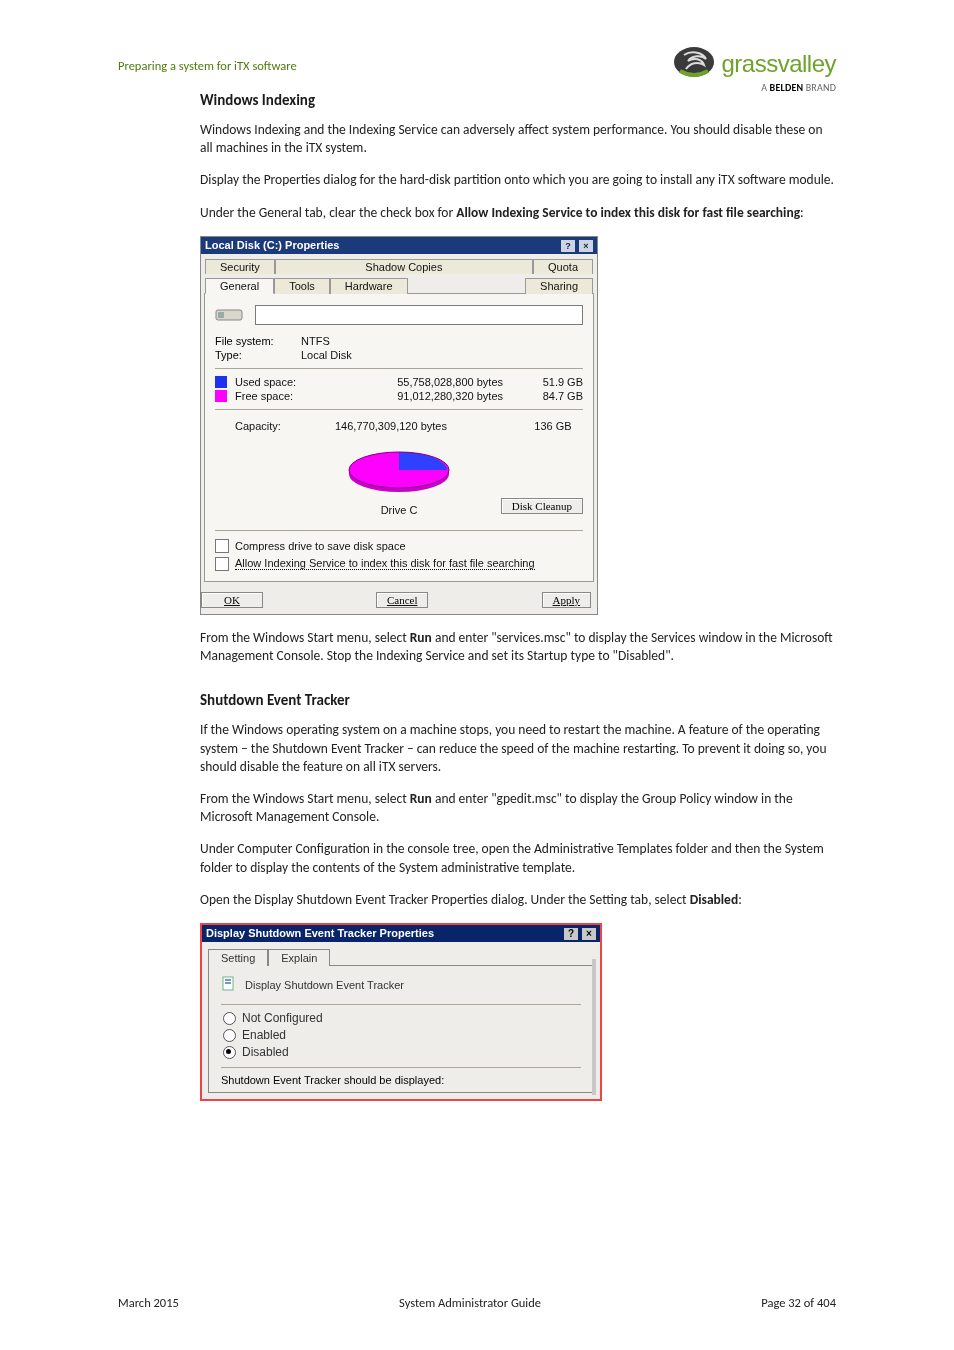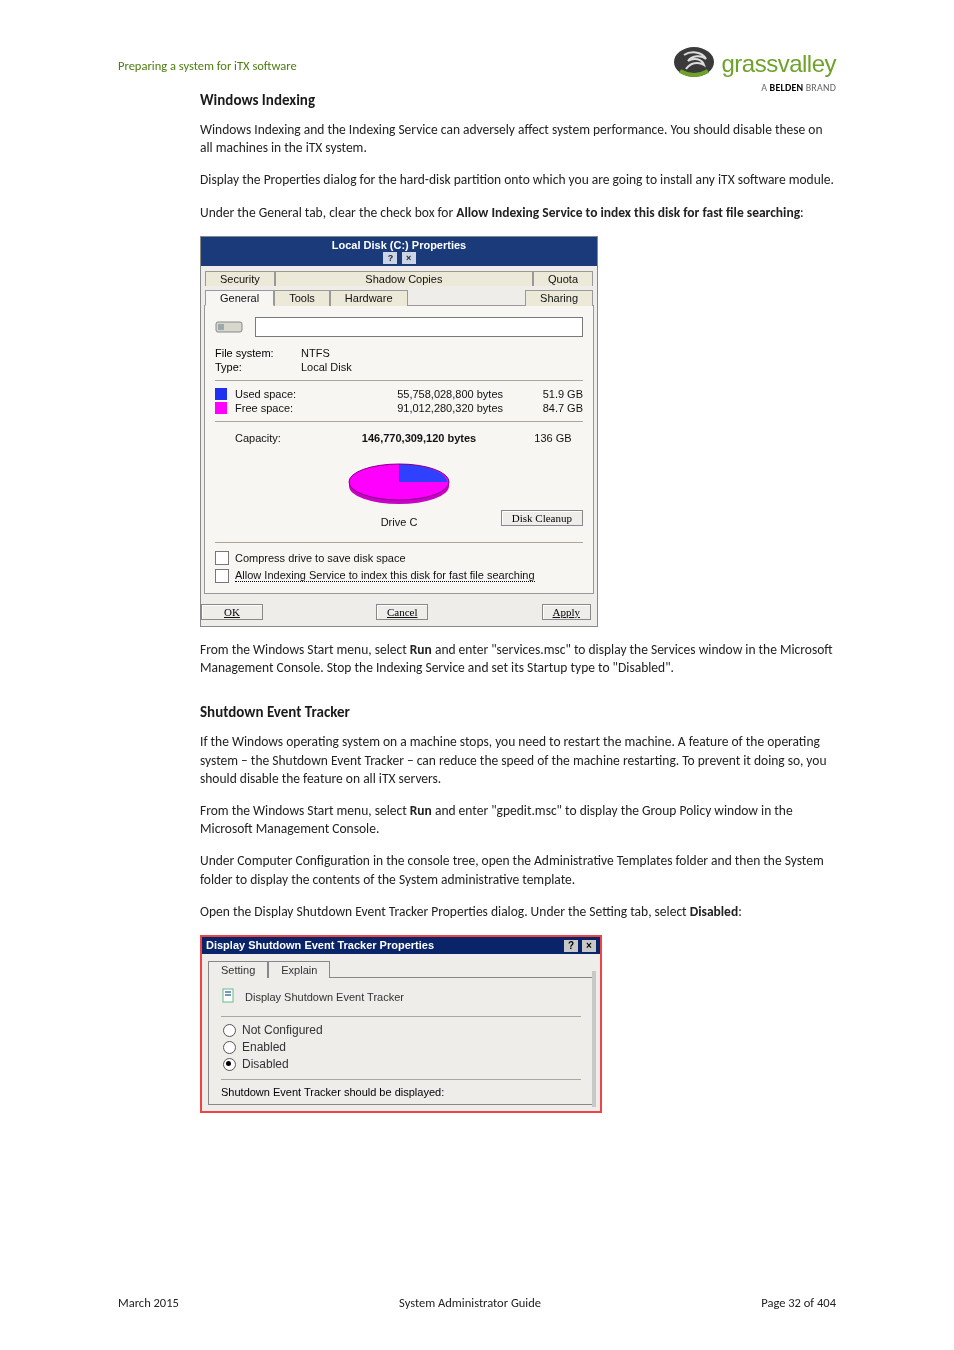--- a/index.html
+++ b/index.html
@@ -83,21 +83,20 @@
   }
   .dialog1 .titlebar {
     background: #1a3a7a;
     color: #fff;
     font-weight: bold;
     font-size: 11px;
     padding: 2px 4px;
     display: flex;
     justify-content: space-between;
     align-items: center;
-    flex-direction: column;
   }
   .dialog1 .titlebar .tbtns span {
     display:inline-block;
     width:14px;height:12px;
     background:#ccd5e6;
     color:#223;
     text-align:center;
     font-size:9px;
     line-height:12px;
     margin-left:1px;
@@ -134,21 +133,21 @@
   .dialog1 hr { border:none; border-top:1px solid #aca899; margin:6px 0;}
   .dialog1 .space-row { display:flex; align-items:center; padding:1px 0;}
   .dialog1 .sq { width:12px;height:12px; margin-right:8px;}
   .dialog1 .sq.used{ background:#2030f0;}
   .dialog1 .sq.free{ background:#ff00ff;}
   .dialog1 .space-row .lbl{ width:80px;}
   .dialog1 .space-row .bytes{ flex:1; text-align:right; padding-right:20px;}
   .dialog1 .space-row .gb{ width:60px; text-align:right;}
   .dialog1 .caprow { display:flex; padding:4px 0 6px 0;}
   .dialog1 .caprow .lbl{ width:100px; margin-left:20px;}
-  .dialog1 .caprow .bytes{ flex:1; text-align:center; padding-right:20px;font-weight:bold;}
+  .dialog1 .caprow .bytes{ flex:1; text-align:left; padding-right:20px;}
   .dialog1 .caprow .gb{ width:60px; text-align:center;}
   .dialog1 .pie-wrap{ text-align:center; position:relative; padding:4px 0 2px 0;}
   .dialog1 .drive-line{ text-align:center; font-size:11px; padding:2px 0 8px 0; position:relative;}
   .dialog1 .cleanup-btn { position:absolute; right:0; top:-4px;}
   .dialog1 .winbtn {
     border:1px solid #888; background:#efedea; padding:1px 10px; font-family:Tahoma; font-size:11px;
     box-shadow: inset 1px 1px 0 #fff;
   }
   .dialog1 .chk-row{ display:flex; align-items:center; gap:6px; padding:2px 0; font-size:11px;}
   .dialog1 .chk{ width:12px;height:12px;border:1px solid #777;background:#fff;}

